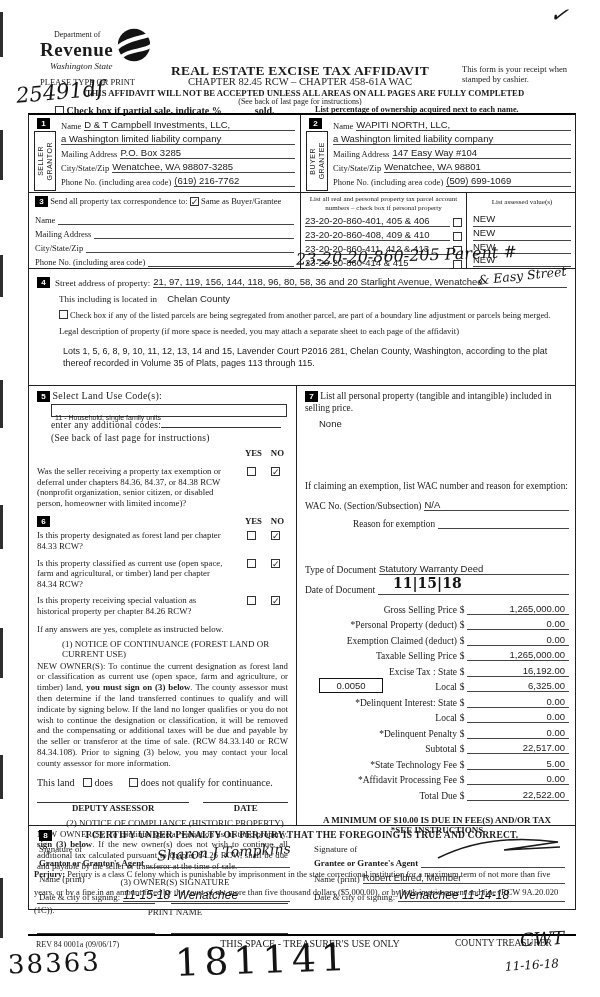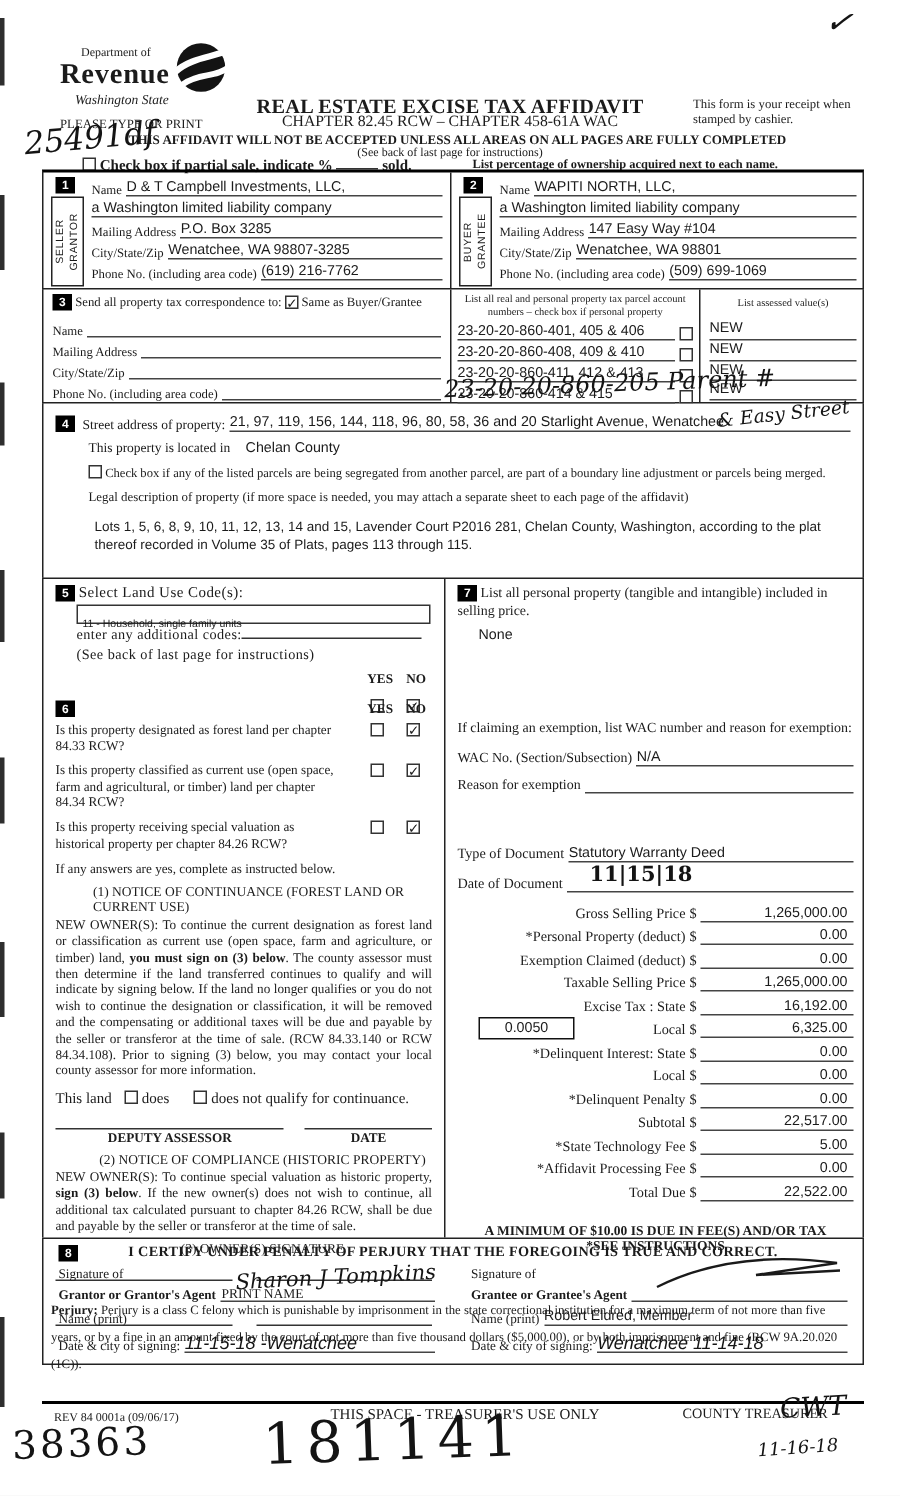--- a/index.html
+++ b/index.html
@@ -254,21 +254,21 @@
   <div class="abs hw" style="left:478px; top:268px; font-size:12.5px; transform:rotate(-6deg); white-space:nowrap;">&amp; Easy Street</div>
 
   <div class="boxrow" style="top:269px; height:116px;">
     <div style="padding:4px 8px 0 8px;">
       <div class="fline" style="height:15px;">
         <span class="sec" style="margin-right:5px;">4</span>
         <span class="flabel" style="font-size:9px;">Street address of property:</span>
         <span class="fuline" style="max-width:420px;">21, 97, 119, 156, 144, 118, 96, 80, 58, 36 and 20 Starlight Avenue, Wenatchee</span>
       </div>
       <div style="margin:5px 0 0 22px; font-size:9px;">
-        <span>This property is located in</span>
+        <span>This including is located in</span>
         <span class="sans" style="font-size:9.5px; margin-left:8px;">Chelan County</span>
       </div>
       <div style="margin:6px 0 0 22px; font-size:8.4px;">
         <span class="cb"></span>
         <span>Check box if any of the listed parcels are being segregated from another parcel, are part of a boundary line adjustment or parcels being merged.</span>
       </div>
       <div style="margin:6px 0 10px 22px; font-size:8.6px;">Legal description of property (if more space is needed, you may attach a separate sheet to each page of the affidavit)</div>
       <div class="sans" style="margin:4px 0 0 26px; font-size:9px; line-height:11.5px; width:500px;">Lots 1, 5, 6, 8, 9, 10, 11, 12, 13, 14 and 15, Lavender Court P2016 281, Chelan County, Washington, according to the plat thereof recorded in Volume 35 of Plats, pages 113 through 115.</div>
     </div>
   </div>
@@ -286,20 +286,21 @@
       <div style="margin:3px 0 0 14px; font-size:9.5px; letter-spacing:0.3px;">
         <span>enter any additional codes:</span><span class="sigline" style="display:inline-block; width:120px;"></span>
       </div>
       <div style="margin:3px 0 0 14px; font-size:9.5px; letter-spacing:0.3px;">(See back of last page for instructions)</div>
 
       <div class="ynhead" style="margin-top:5px;">
         <span class="h1">YES</span>
         <span class="h2">NO</span>
       </div>
       <div class="yesno">
+        <span>Was the seller receiving a property tax exemption or deferral under chapters 84.36, 84.37, or 84.38 RCW (nonprofit organization, senior citizen, or disabled person, homeowner with limited income)?</span>
         <span class="cb yn1"></span>
         <span class="cb yn2">✓</span>
       </div>
 
       <div class="ynhead" style="margin-top:8px;">
         <span class="sec" style="position:absolute; left:0; top:0;">6</span>
         <span class="h1">YES</span>
         <span class="h2">NO</span>
       </div>
       <div class="yesno" style="margin-top:2px;">
@@ -361,21 +362,21 @@
         <span class="sec">7</span>
         <span>List all  personal property (tangible and intangible) included in selling price.</span>
       </div>
       <div class="sans" style="font-size:9.5px; margin:4px 0 0 14px;">None</div>
 
       <div style="font-size:9.3px; margin-top:52px;">If claiming an exemption, list WAC number and reason for exemption:</div>
       <div class="fline" style="height:16px; margin-top:4px;">
         <span class="flabel" style="font-size:9.3px;">WAC No. (Section/Subsection)</span>
         <span class="fuline">N/A</span>
       </div>
-      <div class="fline" style="height:16px; margin-top:2px;">
+      <div class="fline" style="height:16px; margin-top:2px;margin-left:48px;">
         <span class="flabel" style="font-size:9.3px;">Reason for exemption</span>
         <span class="fuline"></span>
       </div>
 
       <div class="fline" style="height:16px; margin-top:30px;">
         <span class="flabel" style="font-size:9.5px;">Type of Document</span>
         <span class="fuline">Statutory Warranty Deed</span>
       </div>
       <div class="fline" style="height:18px; margin-top:2px; position:relative;">
         <span class="flabel" style="font-size:9.5px;">Date of Document</span>

